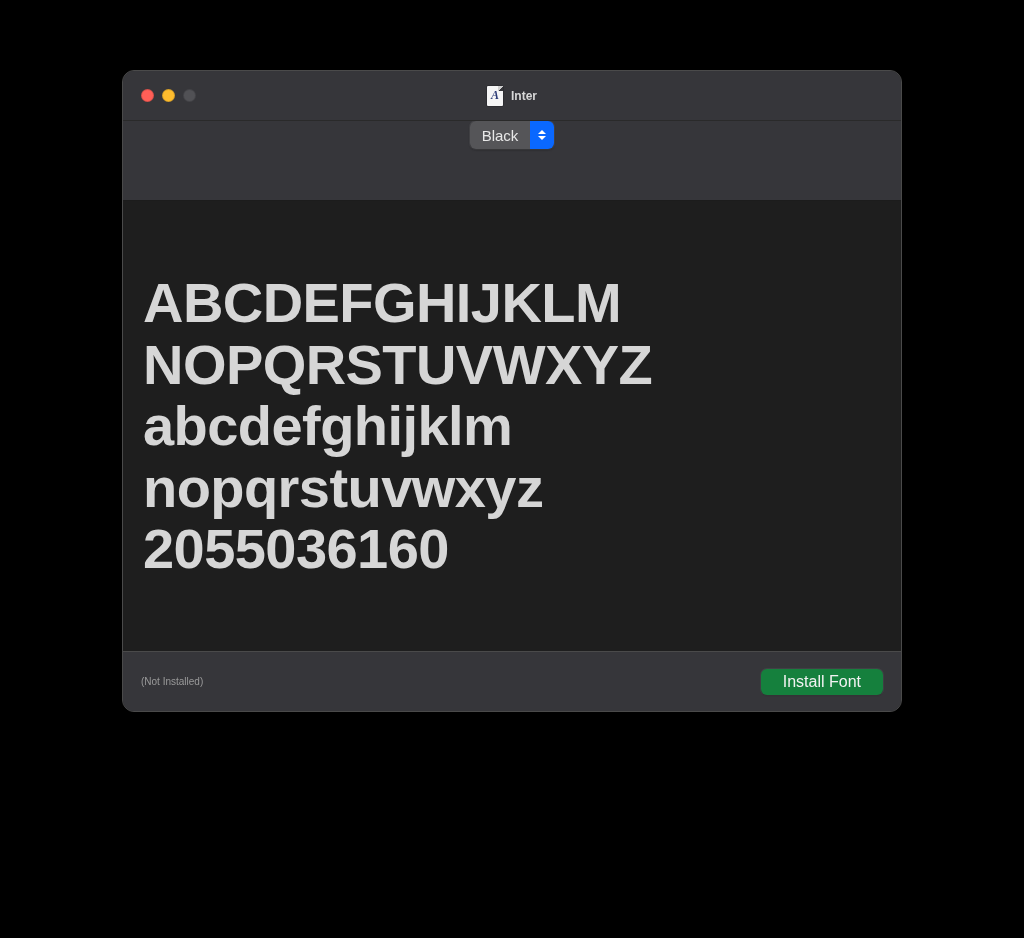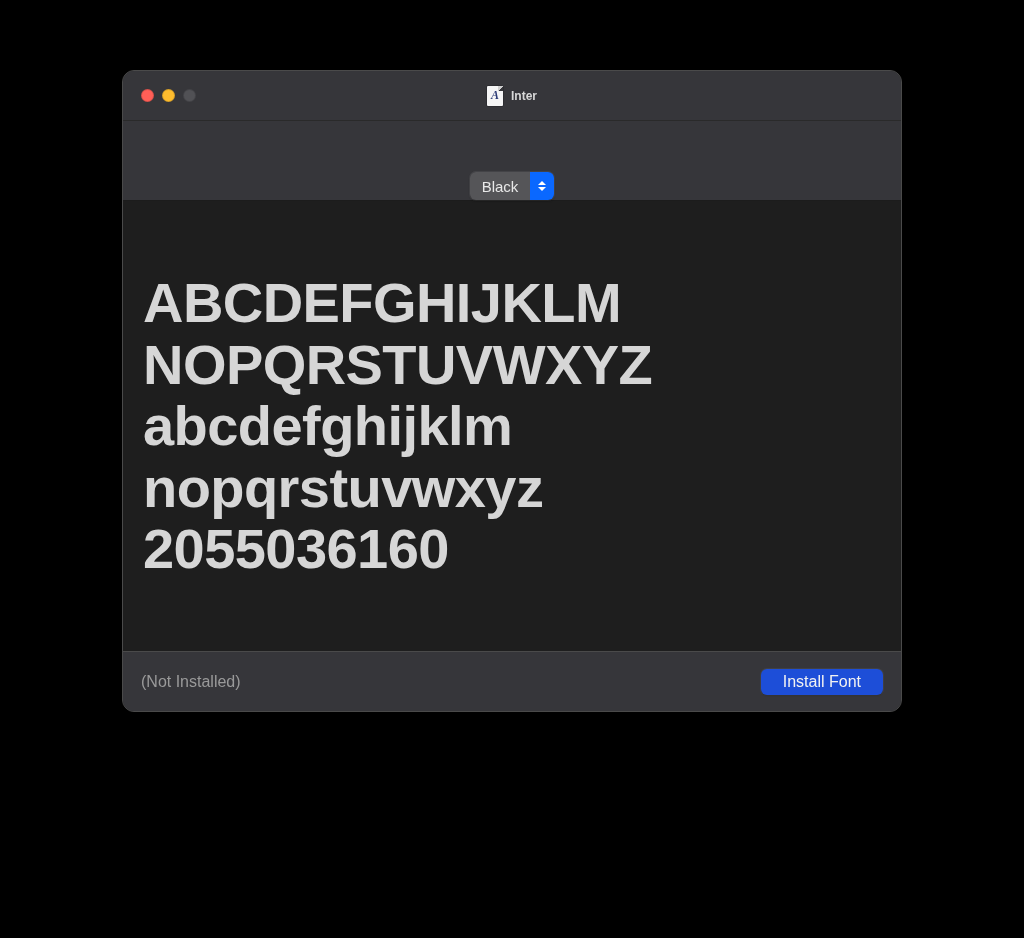--- a/index.html
+++ b/index.html
@@ -77,21 +77,21 @@
     }
     .window-title {
       color: #d8d8d8;
       font-size: 12px;
       font-weight: 600;
     }
     .toolbar {
       height: 80px;
       background: #36363a;
       display: flex;
-      align-items: flex-end;
+      align-items: flex-start;
       justify-content: center;
       border-bottom: 1px solid #1c1c1c;
     }
     .style-select {
       display: flex;
       align-items: stretch;
       height: 28px;
       border-radius: 6px;
       overflow: hidden;
       box-shadow: 0 0 0 1px rgba(255,255,255,0.08), 0 1px 2px rgba(0,0,0,0.4);
@@ -145,24 +145,24 @@
       height: 60px;
       background: #36363a;
       border-top: 1px solid #4a4a4a;
       display: flex;
       align-items: center;
       justify-content: space-between;
       padding: 0 18px;
     }
     .install-status {
       color: #9a9a9a;
-      font-size: 16px;
+      font-size: 10px;
     }
     .install-button {
-      background: #1d4ed8;
+      background: #15803d;
       color: #f2f2f2;
       font-size: 16px;
       border: none;
       border-radius: 6px;
       padding: 4px 22px;
       box-shadow: 0 0 0 1px rgba(255,255,255,0.06), 0 1px 1px rgba(0,0,0,0.3);
       cursor: default;
       font-family: inherit;
     }
   </style>

